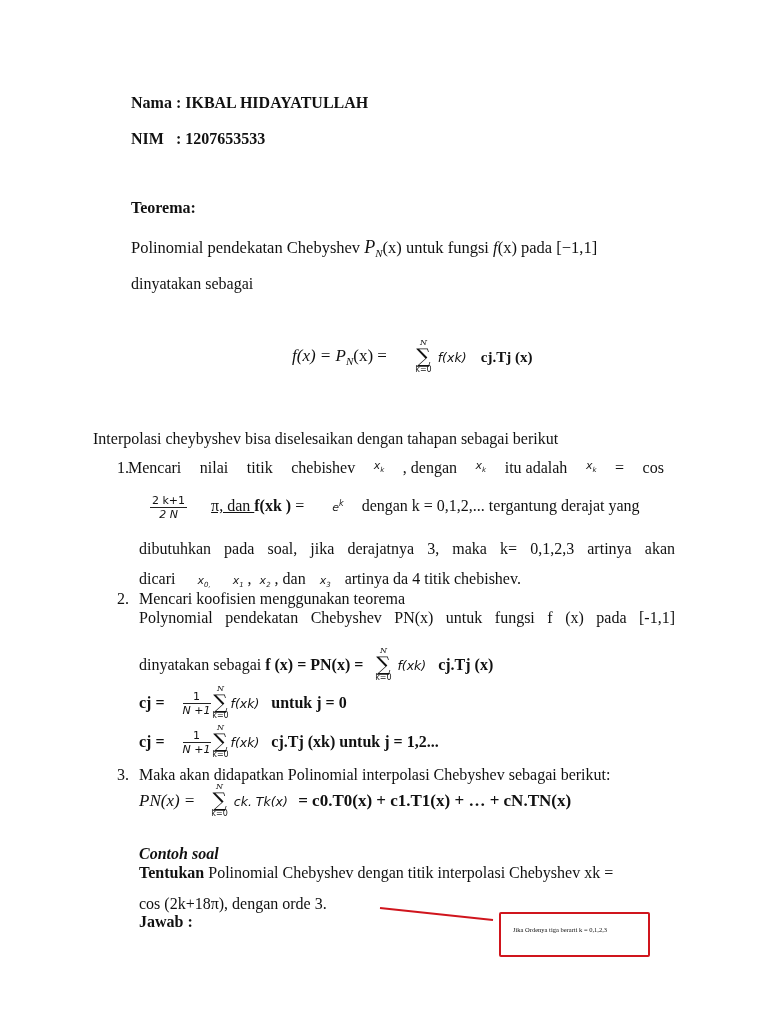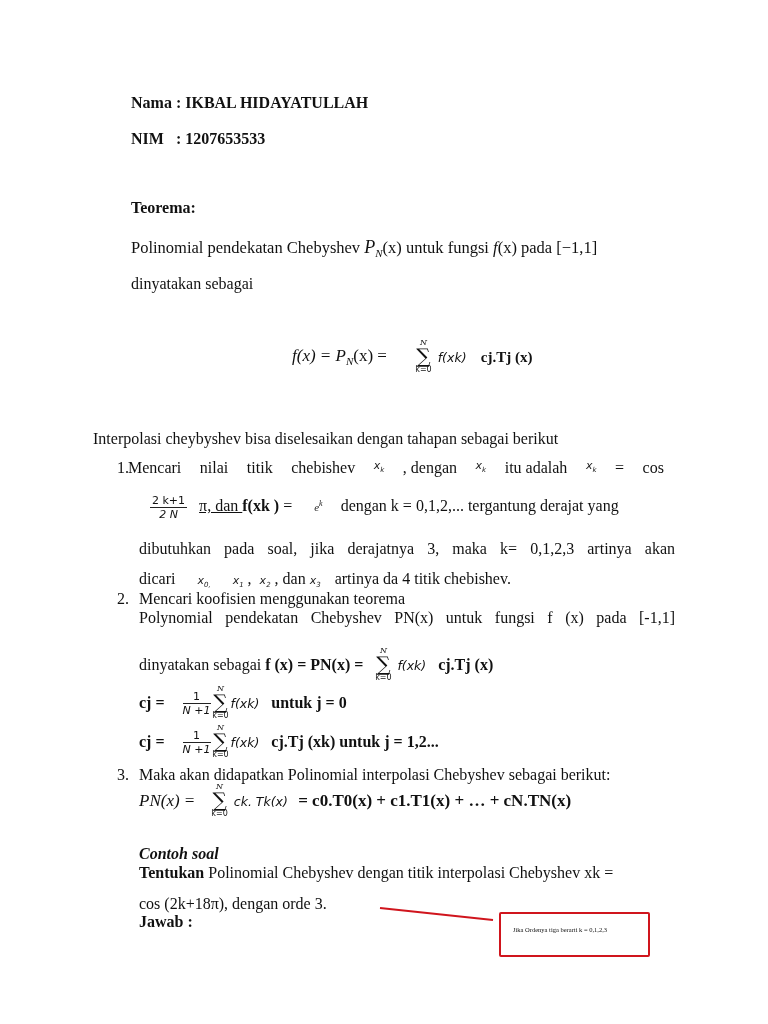--- a/index.html
+++ b/index.html
@@ -58,34 +58,34 @@
     <span class="sm">x<sub style="font-size:7px;">k</sub></span>
     <span>itu adalah</span>
     <span class="sm">x<sub style="font-size:7px;">k</sub></span>
     <span>=</span>
     <span>cos</span>
   </div>
 </div>
 
 <div class="abs t16" style="left:150px;top:494px;">
   <span class="frac"><span class="num">2 k+1</span><span class="den">2 N</span></span>
-  <span style="margin-left:8px;text-decoration:underline;">π, dan </span><span class="b">f(xk )</span><span> =</span>
-  <span class="sm" style="margin-left:18px;font-family:Liberation Serif, serif;"><span>e</span><sup style="font-size:8px;">k</sup></span>
+  <span style="margin-left:20px;text-decoration:underline;">π, dan </span><span class="b">f(xk )</span><span> =</span>
+  <span class="sm" style="margin-left:24px;"><span>e</span><sup style="font-size:8px;">k</sup></span>
   <span style="margin-left:14px;">dengan k = 0,1,2,... tergantung derajat yang</span>
 </div>
 
 <div class="abs t16" style="left:139px;top:540px;width:536px;text-align:justify;text-align-last:justify;">dibutuhkan pada soal, jika derajatnya 3, maka k= 0,1,2,3 artinya akan</div>
 
 <div class="abs t16" style="left:139px;top:570px;">
   <span>dicari</span>
   <span class="sm" style="margin-left:18px;"><span>x</span><sub style="font-size:7px;">0,</sub></span>
   <span class="sm" style="margin-left:18px;">x<sub style="font-size:7px;">1</sub></span> ,
   <span class="sm" style="margin-left:4px;text-align:center;">x<sub style="font-size:7px;">2</sub></span>
   <span>, dan</span>
-  <span class="sm" style="">x<sub style="font-size:7px;">3</sub></span>
+  <span class="sm" style="margin-left:10px;">x<sub style="font-size:7px;">3</sub></span>
   <span style="margin-left:10px;">artinya da 4 titik chebishev.</span>
 </div>
 
 <div class="abs t16" style="left:117px;top:590px;">2.</div>
 <div class="abs t16" style="left:139px;top:590px;">Mencari koofisien menggunakan teorema</div>
 <div class="abs t16" style="left:139px;top:609px;width:536px;text-align:justify;text-align-last:justify;">Polynomial pendekatan Chebyshev PN(x) untuk fungsi f (x) pada [-1,1]</div>
 
 <div class="abs t16" style="left:139px;top:648px;">
   <span style="vertical-align:middle;">dinyatakan sebagai </span><span class="b" style="vertical-align:middle;">f (x) = PN(x) =</span>
   <span class="sigma" style="margin-left:6px;"><span class="top">N</span><span class="sym">∑</span><span class="bot">k=0</span></span>

